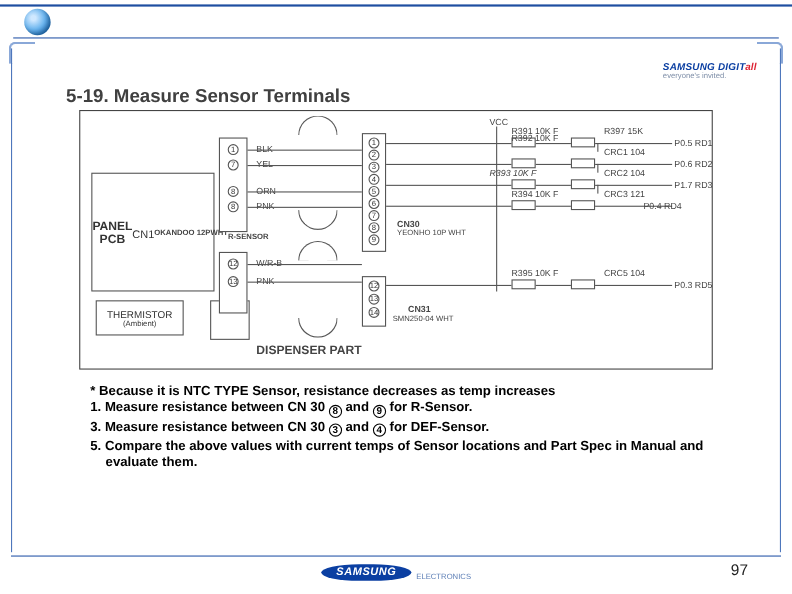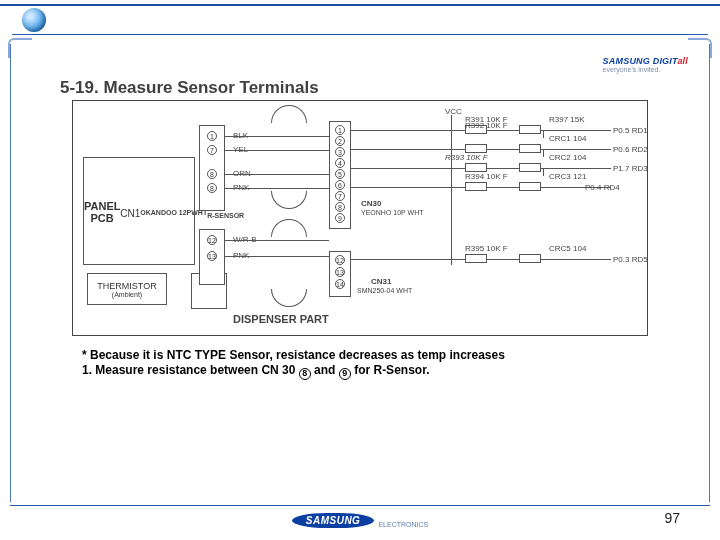--- a/index.html
+++ b/index.html
@@ -172,20 +172,24 @@
     <div class="wire" style="left:470px; top:29px; width:1px; height:8px;"></div>
     <div class="wire" style="left:470px; top:48px; width:1px; height:8px;"></div>
     <div class="wire" style="left:470px; top:67px; width:1px; height:8px;"></div>
   </div>
 
   <div class="body-text">
     <span class="line">* Because it is NTC TYPE Sensor, resistance decreases as temp increases</span>
     <span class="line">
       <span>1. Measure resistance between CN 30 </span><span class="cn"><span class="circled">8</span></span><span> and </span><span class="cn"><span class="circled">9</span></span><span> for R-Sensor.</span>
     </span>
+    <span class="line">
+      <span>3. Measure resistance between CN 30 </span><span class="cn"><span class="circled">3</span></span><span> and </span><span class="cn"><span class="circled">4</span></span><span> for DEF-Sensor.</span>
+    </span>
+    <span class="line" style="padding-left:14px; text-indent:-14px;">5. Compare the above values with current temps of Sensor locations and Part Spec in Manual and evaluate them.</span>
   </div>
 
   <div class="footer-rule"></div>
   <div class="footer-logo">
     <span class="oval">SAMSUNG</span><span class="tag">ELECTRONICS</span>
   </div>
   <div class="page-no">97</div>
 </div>
 
 </body></html>

